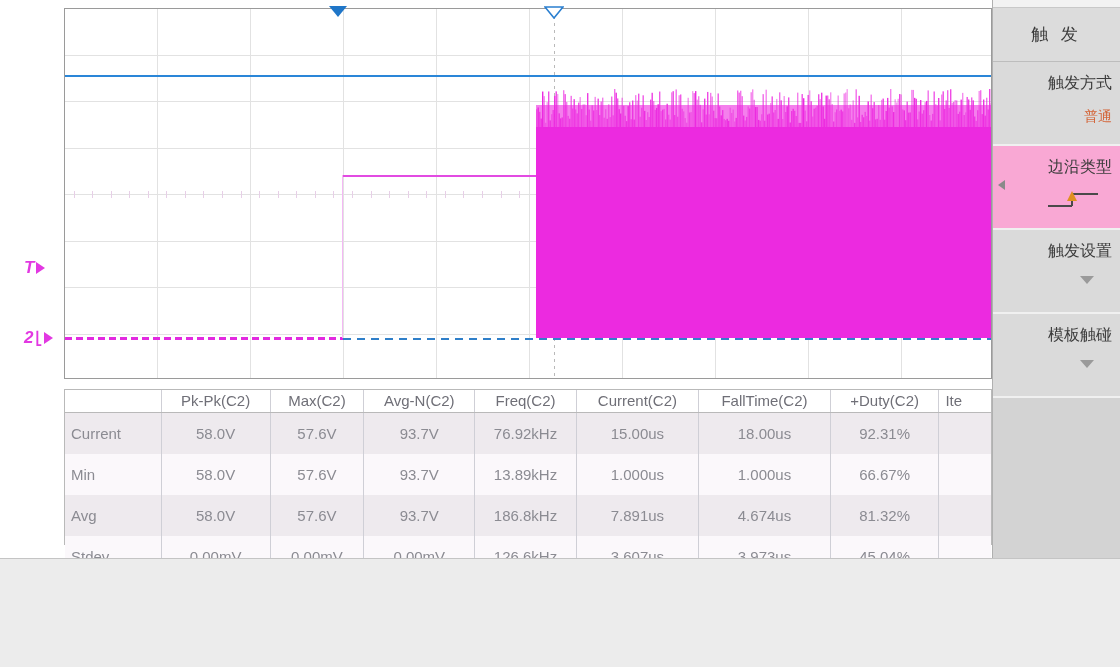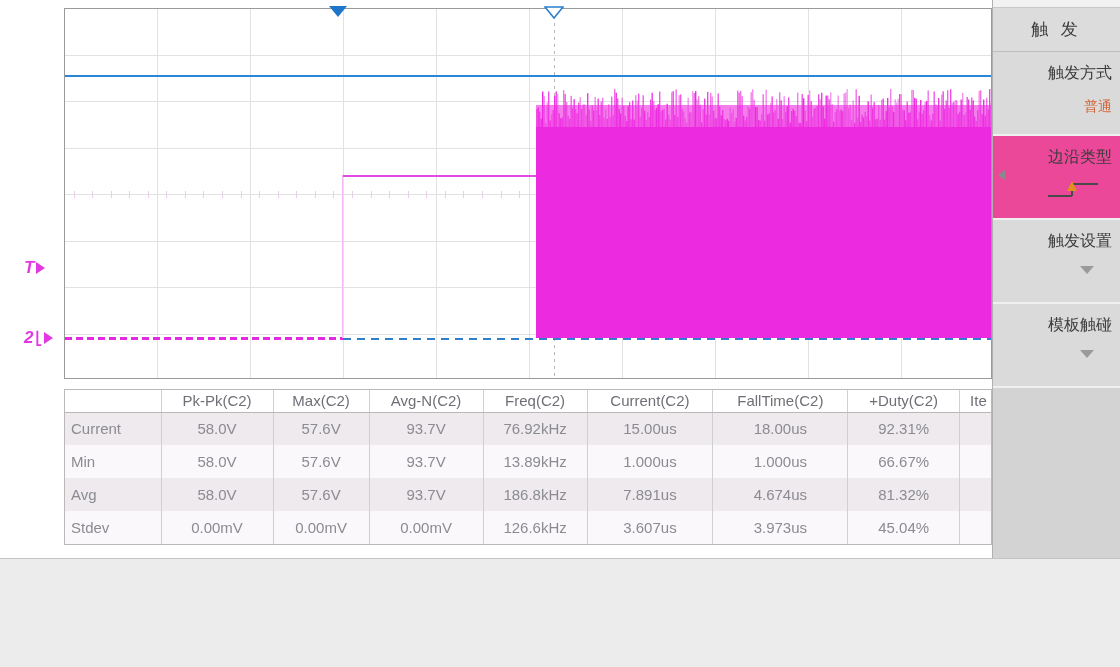--- a/index.html
+++ b/index.html
@@ -51,38 +51,38 @@
 
   
   #meas { position:absolute; left:64px; top:389px; width:928px; height:156px;
      border:1px solid #b9b9b9; background:#fff; }
   #meas table { width:100%; height:100%; border-collapse:collapse;
      font-size:15px; color:#8b8b92; }
   #meas th { font-weight:normal; color:#6f6f77; text-align:center;
      border-right:1px solid #cfcfd6; border-bottom:1px solid #b9b9b9;
      height:22px; padding:0 6px; background:#fff; }
   #meas td { text-align:center; border-right:1px solid #cfcfd6; height:22px;
-     padding:4px 6px; }
+     padding:12px 6px; }
   #meas tbody tr:nth-child(odd) td { background:#eeeaee; }
   #meas tbody tr:nth-child(even) td { background:#fbf8fb; }
   #meas td.rowlab, #meas th.rowlab { text-align:left; width:96px; padding-left:6px; }
   #meas th.lastcol, #meas td.lastcol { border-right:none; }
-  #meas th.lastcol { text-align:center; padding-right:0; }
+  #meas th.lastcol { text-align:left; padding-right:16px; }
 
   
   #menu { position:absolute; left:992px; top:0; width:128px; height:558px;
      background:#d3d3d3; border-left:1px solid #b0b0b0; }
   #menu-title { height:8px; background:#f2f2f2; border-bottom:1px solid #c8c8c8; }
-  .menu-head { height:44px; background:#dcdcdc; border-bottom:1px solid #bdbdbd;
+  .menu-head { height:54px; background:#dcdcdc; border-bottom:1px solid #bdbdbd;
      display:flex; align-items:center; justify-content:center;
      font-size:17px; color:#3a3a3a; letter-spacing:4px; }
   .menu-item { position:relative; height:84px; background:#dadada;
      border-bottom:2px solid #f0f0f0; padding:10px 8px 6px 0;
      display:flex; flex-direction:column; align-items:flex-end; justify-content:flex-start; }
-  .menu-item.sel { background:#ec4899; }
+  .menu-item.sel { background:#f9a8d4; }
   .menu-item .mlabel { font-size:16px; color:#3c3c3c; line-height:22px; white-space:nowrap;font-family:Liberation Serif, serif; }
   .menu-item .mval { font-size:14px; color:#d4663a; line-height:20px;
      margin-top:12px; white-space:nowrap; }
   .menu-item .caret-left { position:absolute; left:5px; top:34px;
      width:0;height:0;border-top:5px solid transparent;border-bottom:5px solid transparent;
      border-right:7px solid #8a8a8a; }
   .menu-item .caret-down { margin-top:14px; width:0;height:0;
      border-left:7px solid transparent;border-right:7px solid transparent;
      border-top:8px solid #9a9a9a; margin-right:18px; }
   .edge-glyph { margin-top:10px; margin-right:10px; }

